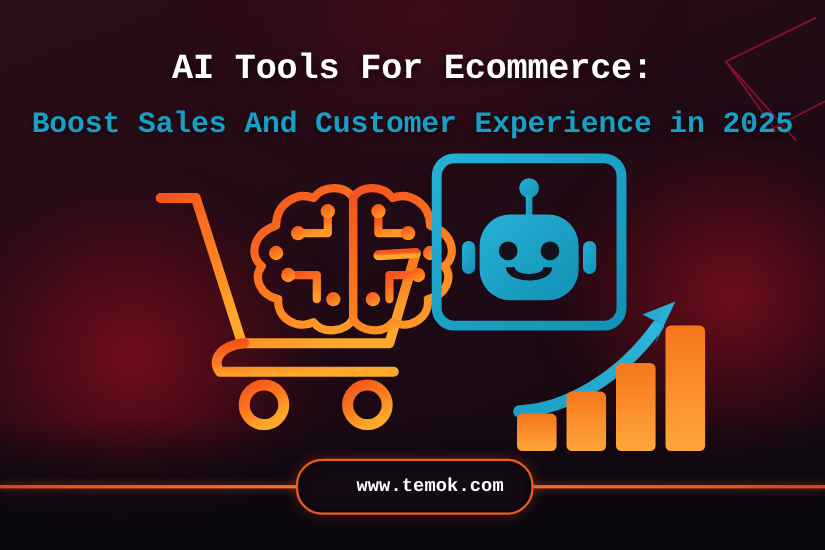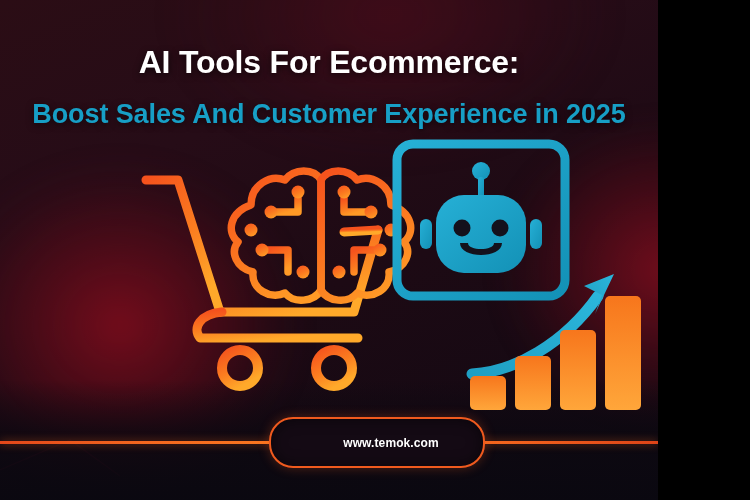--- a/index.html
+++ b/index.html
@@ -2,24 +2,24 @@
 <html><head>
 <meta charset="utf-8">
 <style>
   html, body {
     margin: 0;
     padding: 0;
     background: #000;
   }
   #banner {
     position: relative;
-    width: 658px;
+    width: 750px;
     height: 500px;
     overflow: hidden;
-    font-family: Liberation Sans, sans-serif;
+    font-family: Liberation Mono, monospace;
     background: #1b0a12;
   }
   
   .bg-base {
     position: absolute;
     inset: 0;
     background:
       linear-gradient(160deg, #2b0d15 0%, #260c17 28%, #1d0a14 55%, #160913 78%, #120a14 100%);
   }
   .bg-glow {
@@ -130,21 +130,21 @@
     border: 2.5px solid #ef5a1e;
     border-radius: 24px;
     background: #140a14;
     box-shadow: 0 0 12px rgba(239,90,30,0.30), inset 0 0 14px rgba(0,0,0,0.55);
     display: flex;
     align-items: center;
     justify-content: center;
   }
   .url-badge span {
     color: #ffffff;
-    font-size: 12px;
+    font-size: 17px;
     font-weight: 700;
     letter-spacing: 0.1px;
     margin-left: 28px;
   }
 </style>
 </head>
 <body>
 
 <div id="banner">
 

